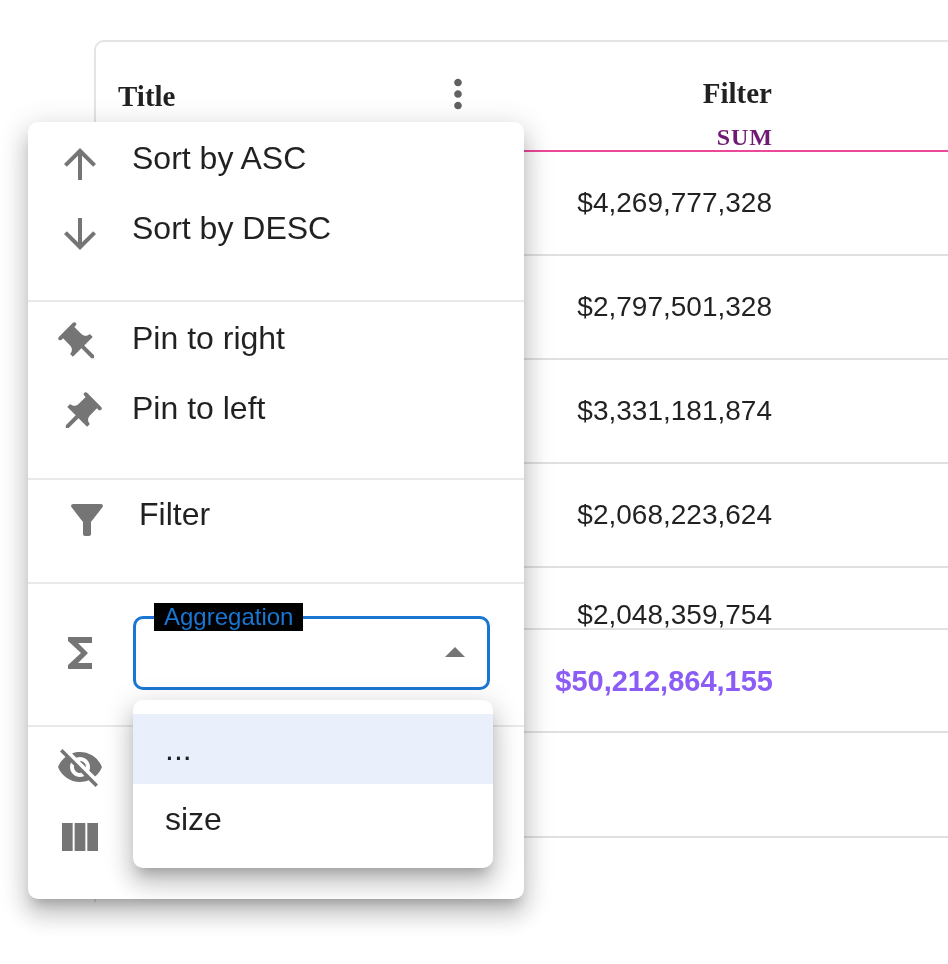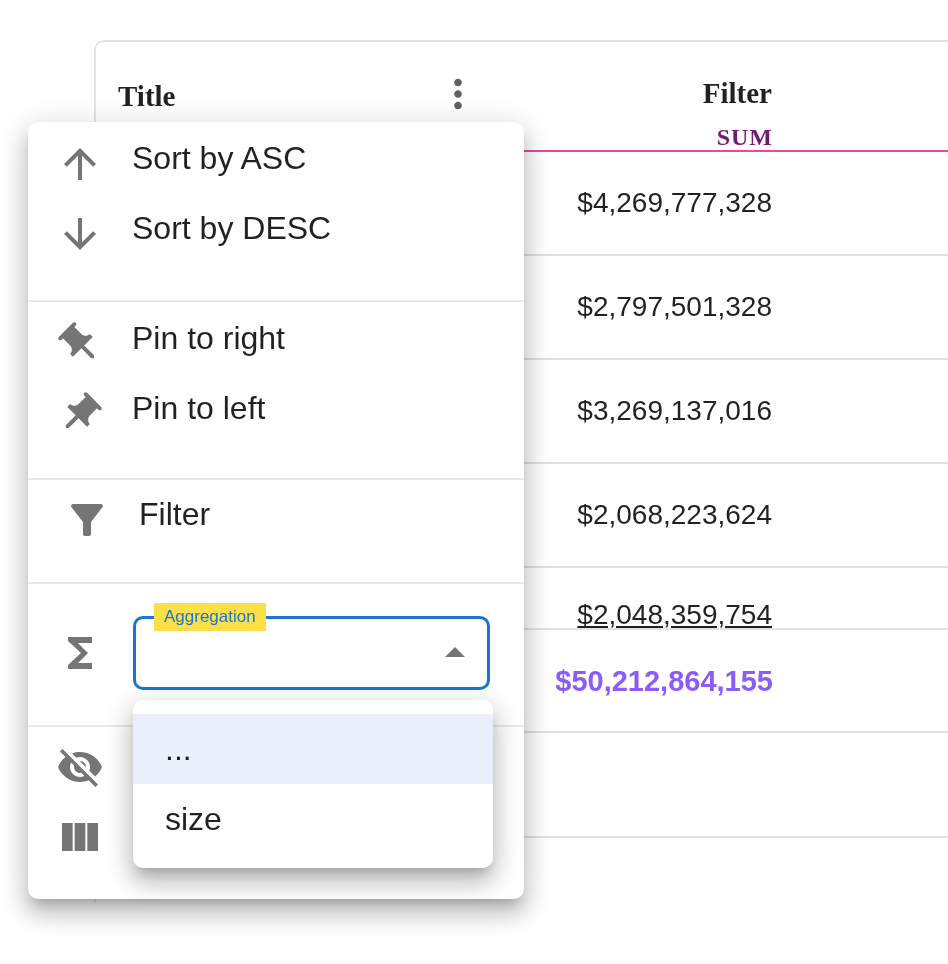--- a/index.html
+++ b/index.html
@@ -34,21 +34,21 @@
     position:absolute; right:175px; top:82px; font-size:24px; line-height:26px;
     font-weight:bold; letter-spacing:1px; color:#701a75;
   }
 
   .grid-row { position:relative; height:104px; border-bottom:2px solid #e0e0e0; background:#fff; }
   .grid-row .cell {
     position:absolute; right:176px; top:50%; transform:translateY(-50%);
     font-size:28px; line-height:28px; cursor:default;
   }
   .grid-row:last-child { height:60px; border-bottom:none; overflow:hidden; }
-  .grid-row:last-child .cell { top:33px; transform:none;text-decoration:underline; }
+  .grid-row:last-child .cell { top:33px; transform:none; }
 
   .agg-row { position:relative; height:105px; border-top:2px solid #e2e2e2; border-bottom:2px solid #e0e0e0; }
   .agg-row .agg-value {
     position:absolute; right:175px; top:50%; transform:translateY(-50%);
     font-size:29px; font-weight:bold; color:#8b5cf6;
   }
   .filler { height:103px; }
   .footer-line { height:0; border-top:2px solid #e0e0e0; }
 
   
@@ -68,22 +68,22 @@
   .pin-left-ic svg { transform:rotate(45deg); }
   .pin-right-ic svg { transform:rotate(-45deg); }
   .menu-item .lbl { margin-left:28px; font-size:32px; color:rgba(0,0,0,.87); }
 
   .agg-sec { display:flex; align-items:center; padding:32px 0 35px; }
   .agg-select {
     position:relative; margin-left:29px; width:357px; height:74px;
     border:3px solid #1976d2; border-radius:10px; cursor:pointer; background:#fff;
   }
   .agg-label {
-    position:absolute; top:-16px; left:18px; background:#fde047; padding:0 10px;
-    font-size:17px; line-height:28px; color:#1976d2;
+    position:absolute; top:-16px; left:18px; background:#000000; padding:0 10px;
+    font-size:24px; line-height:28px; color:#1976d2;
   }
   .agg-value-text { position:absolute; left:24px; top:50%; transform:translateY(-50%); font-size:32px; }
   .agg-arrow { position:absolute; right:8px; top:50%; transform:translateY(-50%); width:48px; height:48px; }
   .agg-arrow svg { width:48px; height:48px; fill:#757575; }
 
   
   .agg-popup {
     position:absolute; left:133px; top:700px; width:360px; z-index:6;
     background:#fff; border-radius:10px; padding:14px 0;
     box-shadow:0 10px 12px -6px rgba(0,0,0,.2), 0 16px 22px 2px rgba(0,0,0,.14), 0 6px 28px 5px rgba(0,0,0,.12);
@@ -112,21 +112,21 @@
   </div>
 
   <div>
       <div class="grid-row">
       <span class="cell">$4,269,777,328</span>
     </div>
       <div class="grid-row">
       <span class="cell">$2,797,501,328</span>
     </div>
       <div class="grid-row">
-      <span class="cell">$3,269,137,016</span>
+      <span class="cell">$3,331,181,874</span>
     </div>
       <div class="grid-row">
       <span class="cell">$2,068,223,624</span>
     </div>
       <div class="grid-row">
       <span class="cell">$2,048,359,754</span>
     </div>
     </div>
 
   <div class="agg-row">

